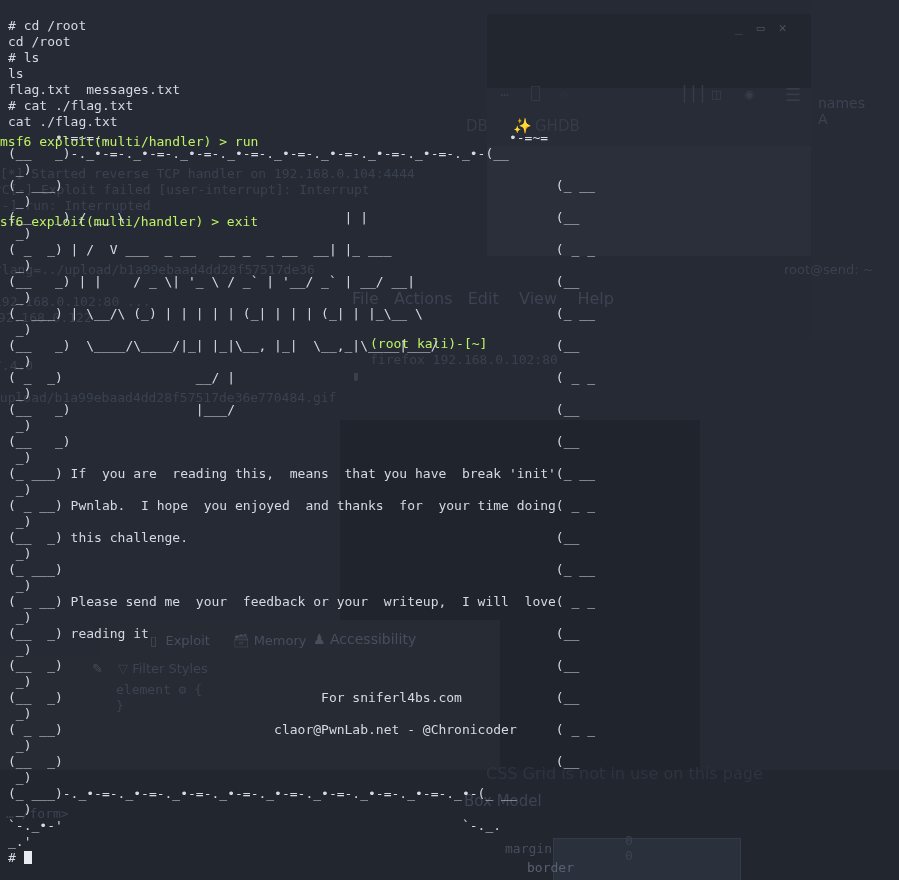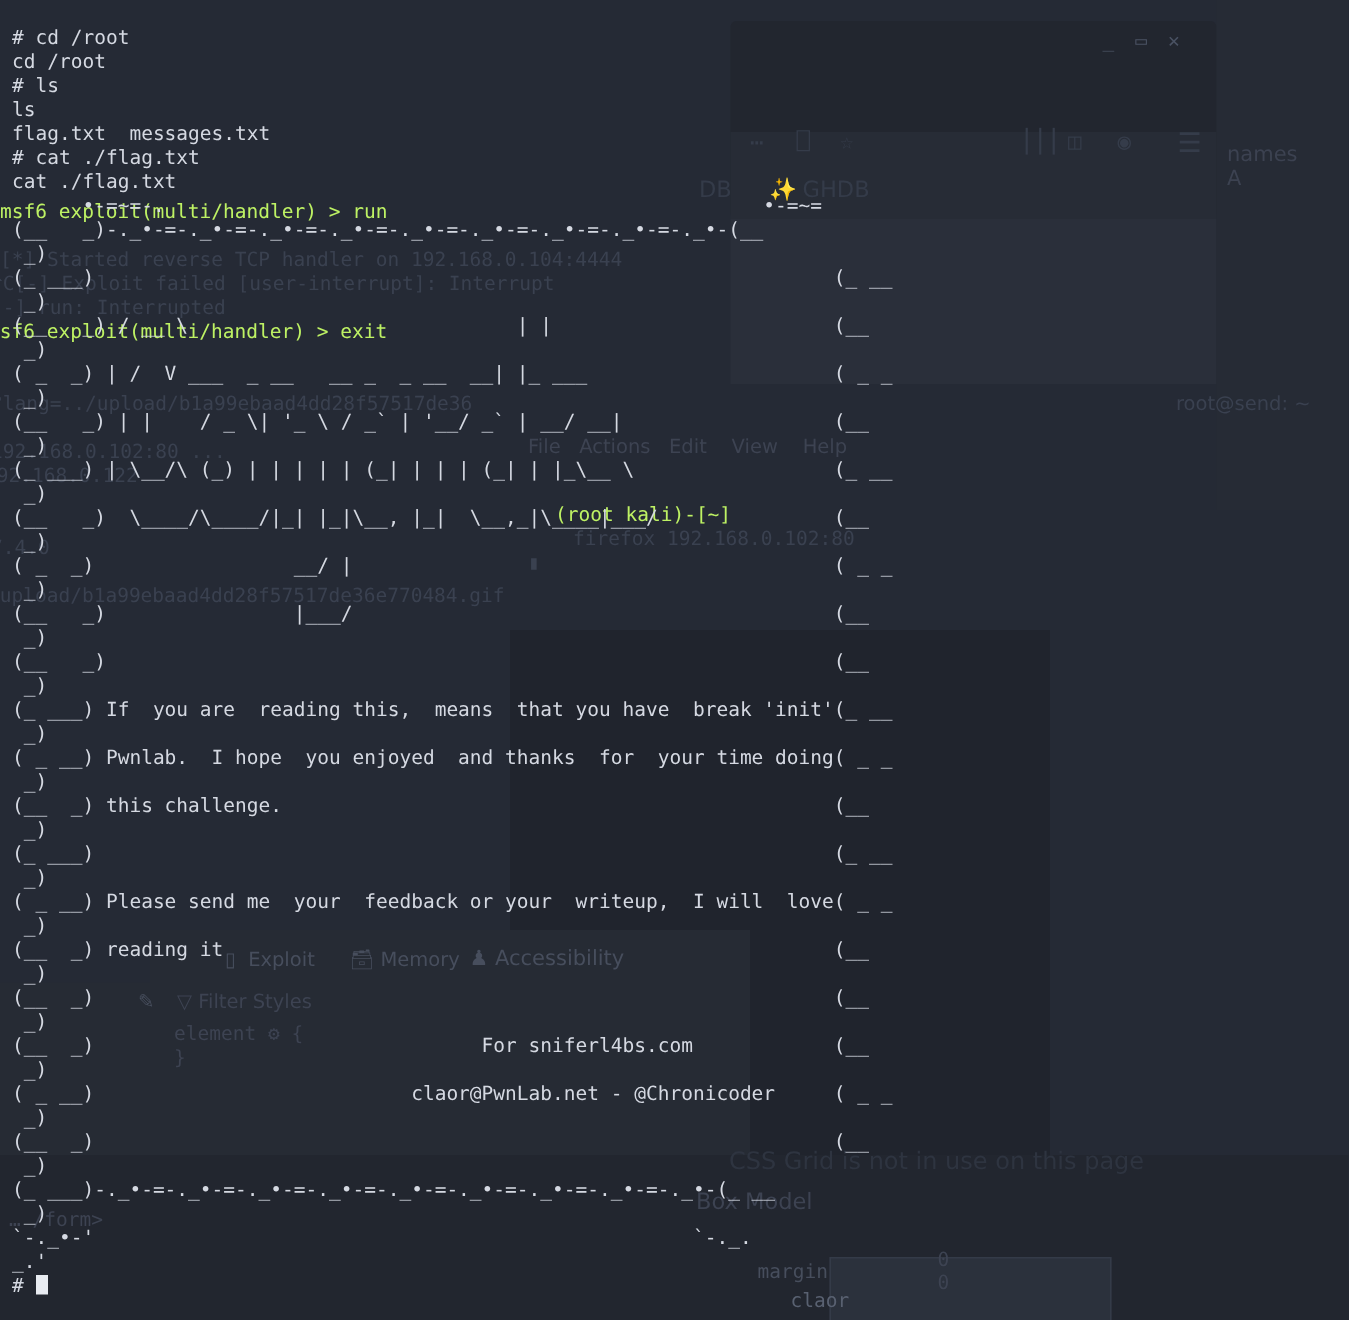--- a/index.html
+++ b/index.html
@@ -81,39 +81,39 @@
   <div class="bgtext" style="left:-6px;top:182px;">^C[-] Exploit failed [user-interrupt]: Interrupt</div>
   <div class="bgtext" style="left:-6px;top:198px;">[-] run: Interrupted</div>
   <div class="bgtext red" style="left:-8px;top:214px;">msf6 exploit(multi/handler) &gt; exit</div>
 
   <div class="bgtext" style="left:-6px;top:262px;">?lang=../upload/b1a99ebaad4dd28f57517de36</div>
   <div class="bgtext" style="left:-6px;top:294px;">192.168.0.102:80 ...</div>
   <div class="bgtext" style="left:-10px;top:310px;">192.168.0.122</div>
   <div class="bgtext" style="left:-6px;top:358px;">7.4.0</div>
   <div class="bgtext" style="left:-8px;top:390px;">/upload/b1a99ebaad4dd28f57517de36e770484.gif</div>
 
-  <div class="bgtext sans" style="left:352px;top:291px;font-size:13px;color:#3d4352;">File   Actions   Edit    View    Help</div>
+  <div class="bgtext sans" style="left:352px;top:291px;font-size:16px;color:#3d4352;">File   Actions   Edit    View    Help</div>
   <div class="bgtext red" style="left:370px;top:336px;">(root kali)-[~]</div>
-  <div class="bgtext" style="left:370px;top:352px;margin-left:12px;">firefox 192.168.0.102:80</div>
+  <div class="bgtext" style="left:370px;top:352px;">firefox 192.168.0.102:80</div>
   <div class="bgtext" style="left:352px;top:368px;">▮</div>
   <div class="bgtext sans" style="left:784px;top:262px;font-size:13px;color:#3a4150;">root@send: ~</div>
 
   <div class="bgtext sans" style="left:150px;top:633px;font-size:13px;color:#474e5d;">▯&nbsp; <span>Exploit</span></div>
   <div class="bgtext sans" style="left:233px;top:633px;font-size:13px;color:#474e5d;">🗃 <span>Memory</span></div>
   <div class="bgtext sans" style="left:313px;top:631px;font-size:14px;color:#474e5d;">♟ <span>Accessibility</span></div>
 
   <div class="bgtext sans" style="left:92px;top:661px;font-size:13px;color:#474e5d;">✎</div>
   <div class="bgtext sans" style="left:118px;top:661px;font-size:13px;color:#3d4352;">▽ <span>Filter Styles</span></div>
   <div class="bgtext" style="left:116px;top:682px;color:#3d4352;">element ⚙ {</div>
   <div class="bgtext" style="left:116px;top:698px;color:#3d4352;">}</div>
   <div class="bgtext" style="left:6px;top:806px;color:#3d4352;">… /form&gt;</div>
 
   <div class="bgtext sans" style="left:486px;top:766px;font-size:16px;color:#2e3440;">CSS Grid is not in use on this page</div>
   <div class="bgtext sans" style="left:464px;top:793px;font-size:15px;color:#3d4352;">Box Model</div>
   <div class="bgtext" style="left:505px;top:841px;color:#474e5d;">margin</div>
   <div class="bgtext" style="left:625px;top:833px;color:#3d4352;">0</div>
   <div class="bgtext" style="left:625px;top:848px;color:#3d4352;">0</div>
-  <div class="bgtext" style="left:527px;top:860px;color:#596171;">claor</div>
+  <div class="bgtext" style="left:527px;top:860px;color:#596171;">border</div>
 
   <div class="bgtext sans" style="left:585px;top:122px;font-size:14px;color:#3d4352;"></div>
 </div>
 
 <pre id="term"><code id="termbody"><span class="ln"># cd /root</span><span class="ln">cd /root</span><span class="ln"># ls</span><span class="ln">ls</span><span class="ln">flag.txt  messages.txt</span><span class="ln"># cat ./flag.txt</span><span class="ln">cat ./flag.txt</span><span class="ln">      •-=~=-.                                                   •-=~=</span><span class="ln">(__   _)-._•-=-._•-=-._•-=-._•-=-._•-=-._•-=-._•-=-._•-=-._•-(__</span><span class="ln"> _)</span><span class="ln">(_ ___)                                                               (_ __</span><span class="ln"> _)</span><span class="ln">(__   _) / __ \                            | |                        (__</span><span class="ln"> _)</span><span class="ln">( _  _) | /  V ___  _ __   __ _  _ __  __| |_ ___                     ( _ _</span><span class="ln"> _)</span><span class="ln">(__   _) | |    / _ \| '_ \ / _` | '__/ _` | __/ __|                  (__</span><span class="ln"> _)</span><span class="ln">(_ ___) | \__/\ (_) | | | | | (_| | | | (_| | |_\__ \                 (_ __</span><span class="ln"> _)</span><span class="ln">(__   _)  \____/\____/|_| |_|\__, |_|  \__,_|\____|___/               (__</span><span class="ln"> _)</span><span class="ln">( _  _)                 __/ |                                         ( _ _</span><span class="ln"> _)</span><span class="ln">(__   _)                |___/                                         (__</span><span class="ln"> _)</span><span class="ln">(__   _)                                                              (__</span><span class="ln"> _)</span><span class="ln">(_ ___) If  you are  reading this,  means  that you have  break 'init'(_ __</span><span class="ln"> _)</span><span class="ln">( _ __) Pwnlab.  I hope  you enjoyed  and thanks  for  your time doing( _ _</span><span class="ln"> _)</span><span class="ln">(__  _) this challenge.                                               (__</span><span class="ln"> _)</span><span class="ln">(_ ___)                                                               (_ __</span><span class="ln"> _)</span><span class="ln">( _ __) Please send me  your  feedback or your  writeup,  I will  love( _ _</span><span class="ln"> _)</span><span class="ln">(__  _) reading it                                                    (__</span><span class="ln"> _)</span><span class="ln">(__  _)                                                               (__</span><span class="ln"> _)</span><span class="ln">(__  _)                                 For sniferl4bs.com            (__</span><span class="ln"> _)</span><span class="ln">( _ __)                           claor@PwnLab.net - @Chronicoder     ( _ _</span><span class="ln"> _)</span><span class="ln">(__  _)                                                               (__</span><span class="ln"> _)</span><span class="ln">(_ ___)-._•-=-._•-=-._•-=-._•-=-._•-=-._•-=-._•-=-._•-=-._•-(_ __</span><span class="ln"> _)</span><span class="ln">`-._•-'                                                   `-._.</span><span class="ln">_.'</span><span class="ln"># <span class="cursor"></span></span></code></pre>
 
 </body></html>

